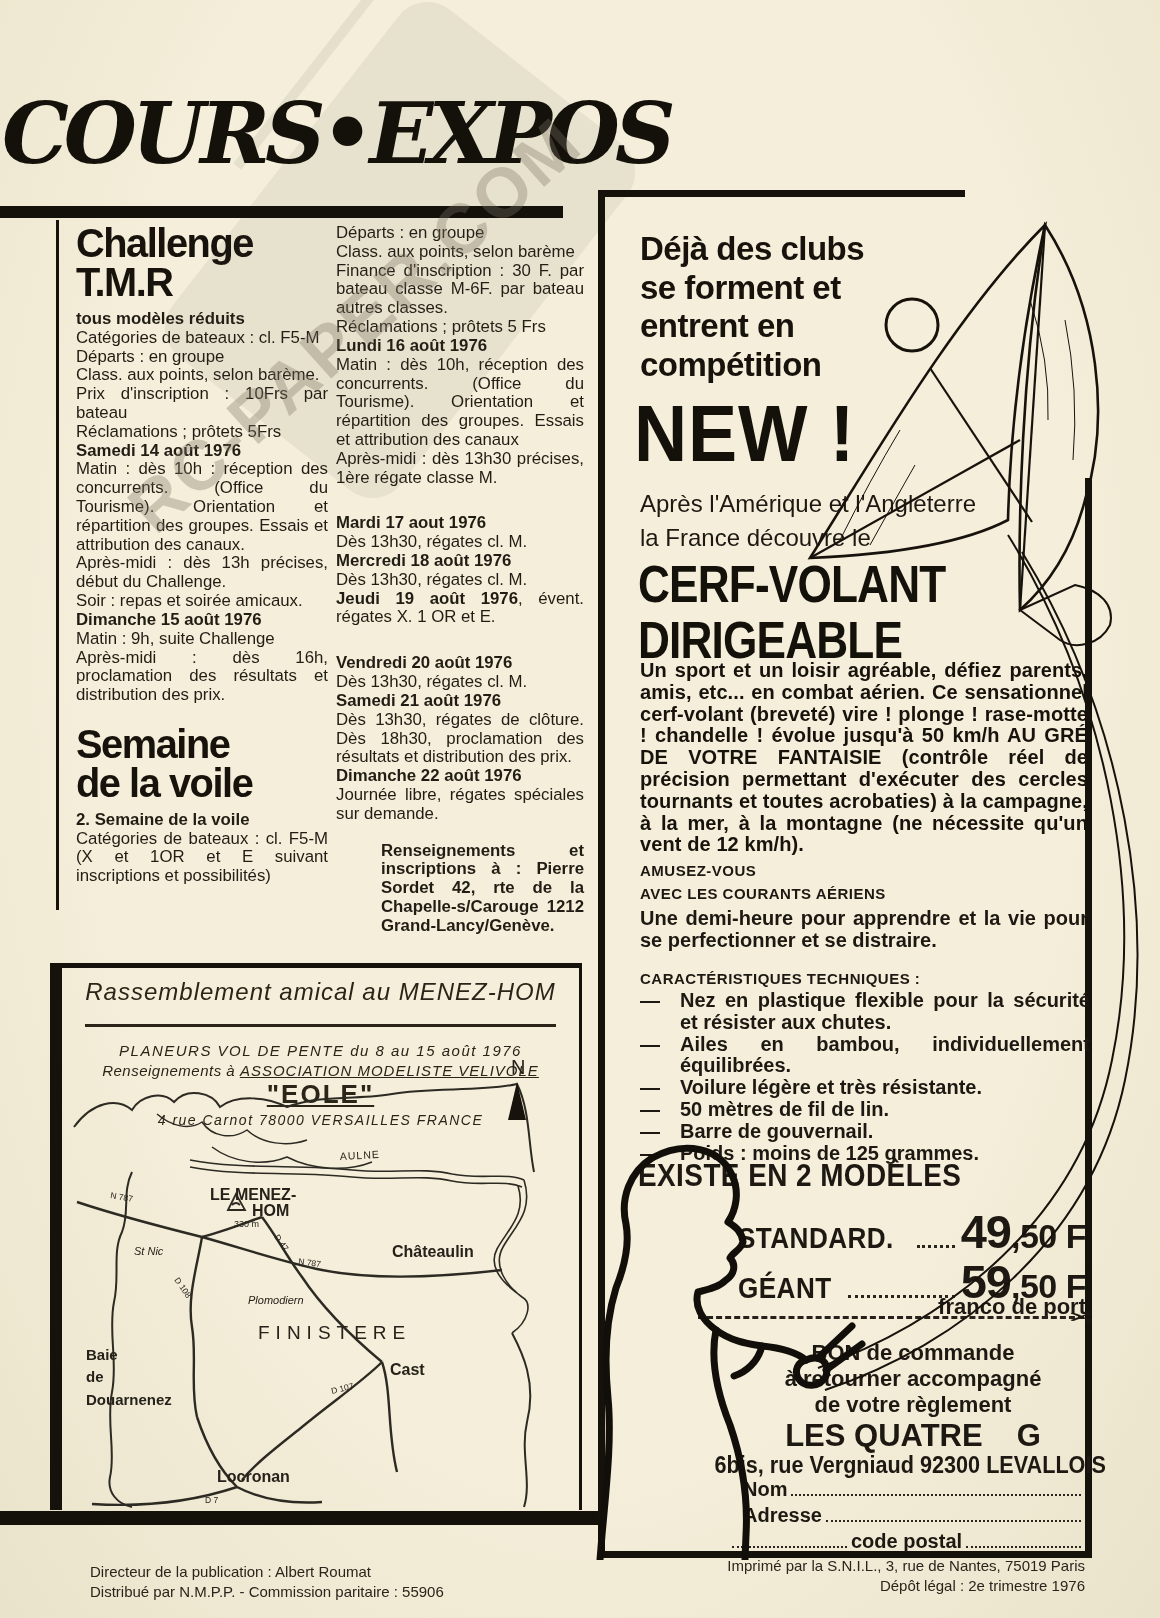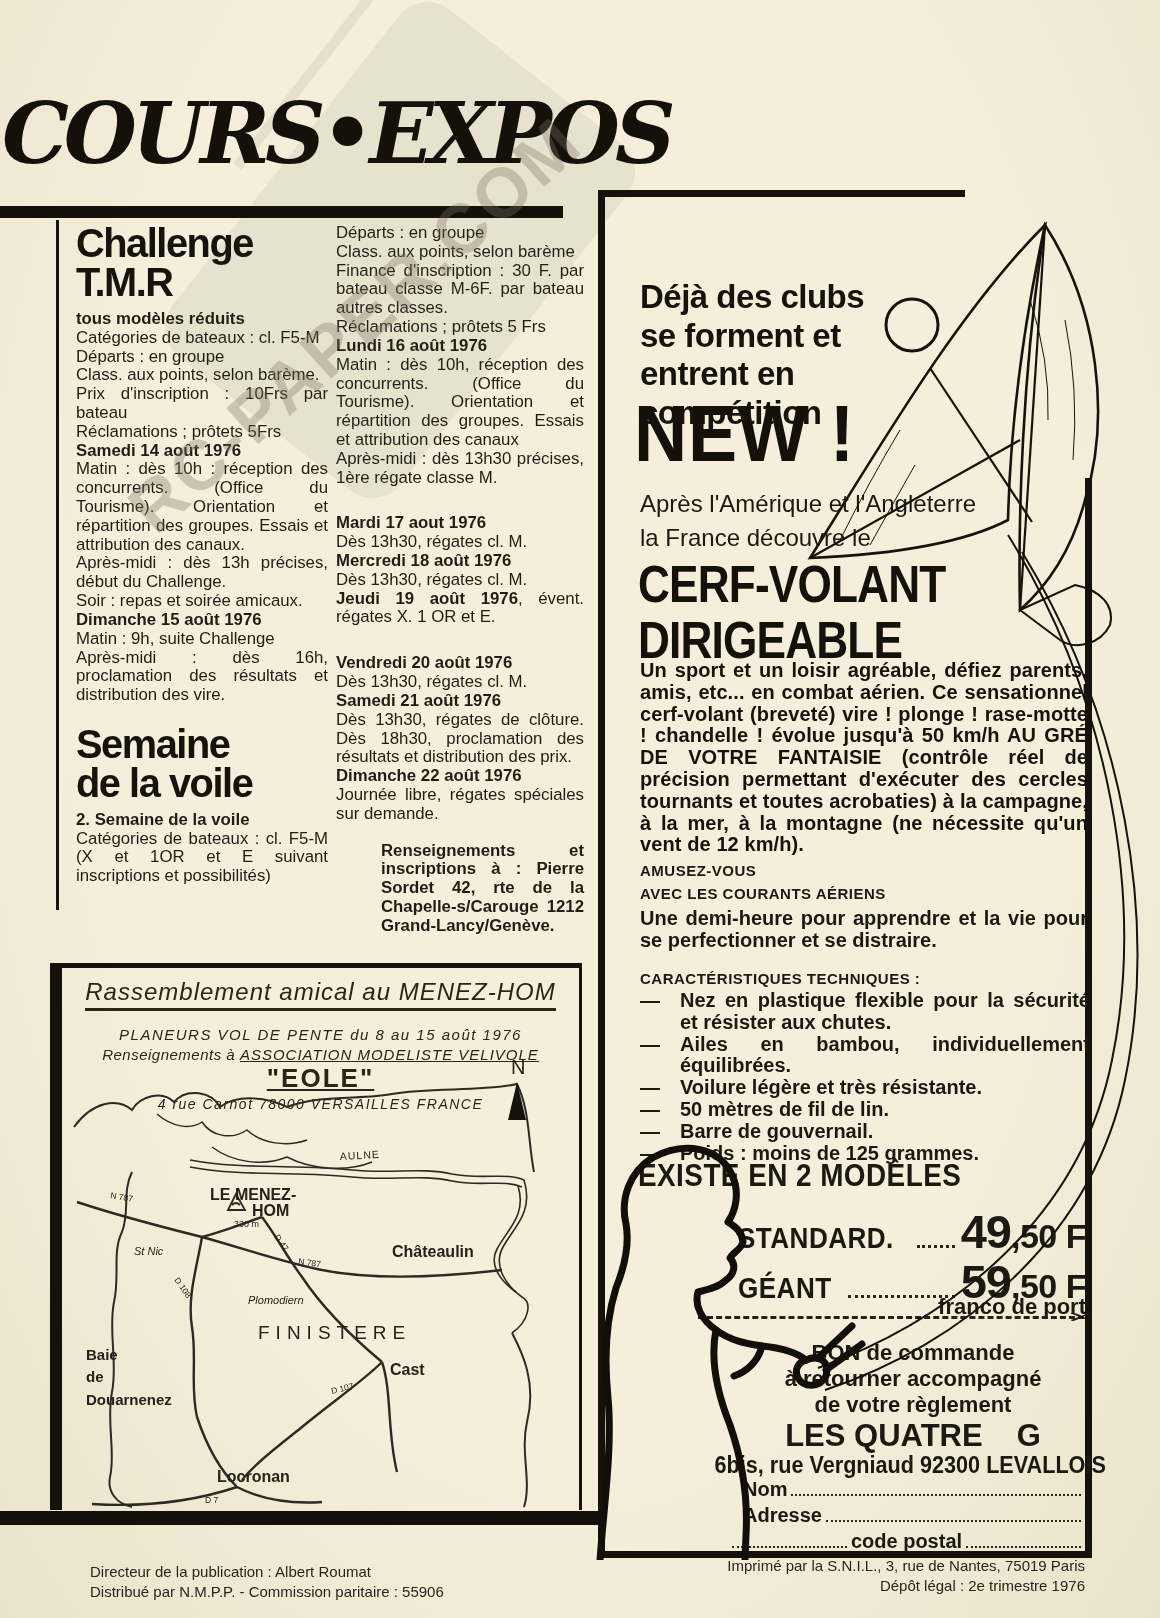--- a/index.html
+++ b/index.html
@@ -31,37 +31,37 @@
   .col h1.second{margin-top:20px;}
   .col p{margin:0;font-size:16.8px;line-height:1.12;text-align:justify;color:#221d14;}
   .col p.b{font-weight:700;}
   .col p.gap{margin-top:27px;}
   .col p.contact{margin-top:18px;font-weight:700;margin-left:45px;}
 
   
   .map-box{position:absolute;left:50px;top:963px;width:532px;height:547px;box-sizing:border-box;
            border-left:12px solid #15120c;border-top:5px solid #15120c;border-right:3px solid #15120c;}
   .map-head{position:absolute;left:0;top:10px;width:100%;text-align:center;font-style:italic;color:#2b2519;}
-  .map-title{display:inline-block;font-size:24px;letter-spacing:1px;border-bottom:3px solid #2b2519;padding-bottom:2px;}
+  .map-title{display:inline-block;font-size:24px;letter-spacing:1px;border-bottom:3px solid #2b2519;padding-bottom:18px;}
   .map-sub{margin-top:15px;font-size:15px;letter-spacing:1.5px;}
   .map-info{margin-top:3px;font-size:15px;letter-spacing:0.5px;}
   .map-org{text-decoration:underline;letter-spacing:1px;}
   .map-eole{font-size:26px;letter-spacing:2px;text-decoration:underline;font-style:normal;font-weight:bold;}
   .map-addr{margin-top:2px;font-size:14px;letter-spacing:1.5px;}
   .map-svg{position:absolute;left:0;top:84px;width:517px;height:460px;}
   .map-svg path, .map-svg polyline{fill:none;stroke:#2c2a23;}
   .map-svg text{font-family:"Liberation Sans",sans-serif;fill:#26221a;}
   .bottom-bar{position:absolute;left:0;top:1511px;width:600px;height:14px;background:#14110b;}
 
   
   .ad-border{position:absolute;background:#15120c;z-index:2;}
   .ad{position:absolute;left:598px;top:190px;width:494px;height:1368px;z-index:3;}
   .ad .abs{position:absolute;}
   .ad-intro{left:42px;top:40px;width:320px;font-size:33px;font-weight:700;line-height:1.17;
-            letter-spacing:-0.5px;color:#17130c;margin-top:48px;}
+            letter-spacing:-0.5px;color:#17130c;}
   .ad-new{left:36px;top:198px;font-size:80px;font-weight:900;letter-spacing:1px;
           transform:scaleX(0.92);transform-origin:left;color:#14110b;white-space:nowrap;}
   .ad-after{left:42px;width:440px;font-size:24px;font-weight:400;color:#1d1912;white-space:nowrap;}
   .ad-product{left:40px;font-size:52px;font-weight:900;letter-spacing:-1px;line-height:1;
               transform:scaleX(0.85);transform-origin:left;color:#14110b;white-space:nowrap;}
   .ad-body{left:42px;top:470px;width:448px;font-size:20px;font-weight:700;line-height:1.09;
            text-align:justify;letter-spacing:0.1px;color:#17130c;}
   .ad-caps{left:42px;width:448px;font-size:15px;font-weight:700;letter-spacing:0.5px;white-space:nowrap;}
   .ad-learn{left:42px;top:717px;width:448px;font-size:20px;font-weight:700;line-height:1.1;text-align:justify;}
   .ad-specs{left:42px;top:800px;width:450px;}
@@ -118,21 +118,21 @@
     <p>Départs : en groupe</p>
     <p>Class. aux points, selon barème.</p>
     <p>Prix d'inscription : 10Frs par bateau</p>
     <p>Réclamations ; prôtets 5Frs</p>
     <p class="b">Samedi 14 août 1976</p>
     <p>Matin : dès 10h : réception des concurrents. (Office du Tourisme). Orientation et répartition des groupes. Essais et attribution des canaux.</p>
     <p>Après-midi : dès 13h précises, début du Challenge.</p>
     <p>Soir : repas et soirée amicaux.</p>
     <p class="b">Dimanche 15 août 1976</p>
     <p>Matin : 9h, suite Challenge</p>
-    <p>Après-midi : dès 16h, proclamation des résultats et distribution des vire.</p>
+    <p>Après-midi : dès 16h, proclamation des résultats et distribution des prix.</p>
     <h1 class="second"><span>Semaine</span><br><span>de la voile</span></h1>
     <p class="b">2. Semaine de la voile</p>
     <p>Catégories de bateaux : cl. F5-M (X et 1OR et E suivant inscriptions et possibilités)</p>
   </div>
 
   <div class="col col2">
     <p>Départs : en groupe</p>
     <p>Class. aux points, selon barème</p>
     <p>Finance d'inscription : 30 F. par bateau classe M-6F. par bateau autres classes.</p>
     <p>Réclamations ; prôtets 5 Frs</p>

